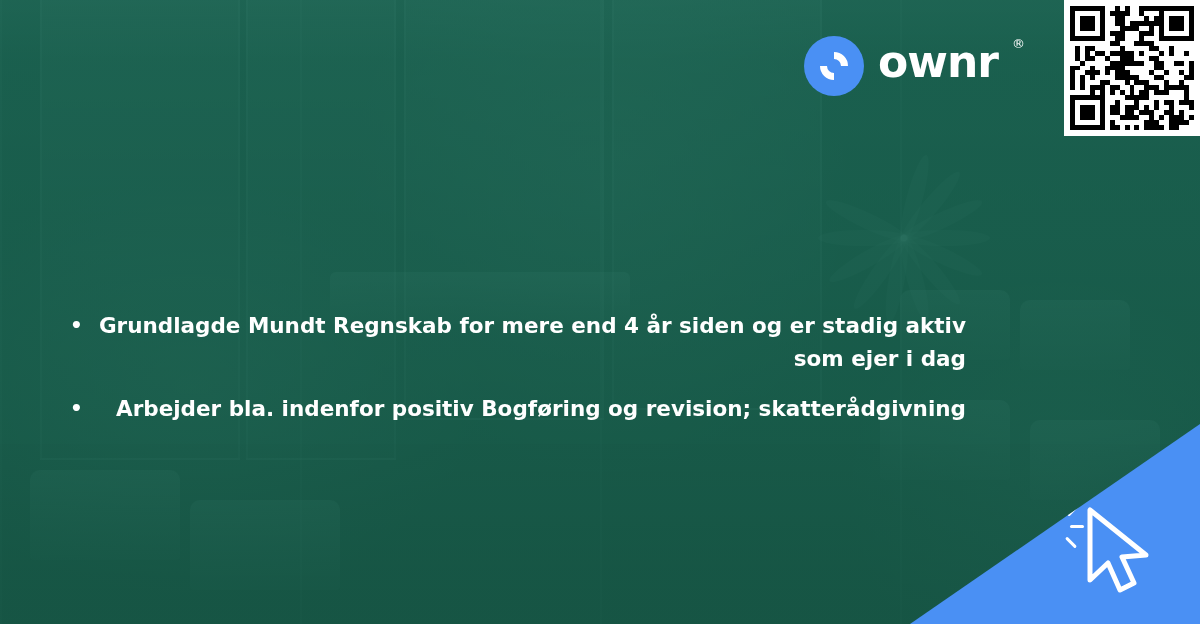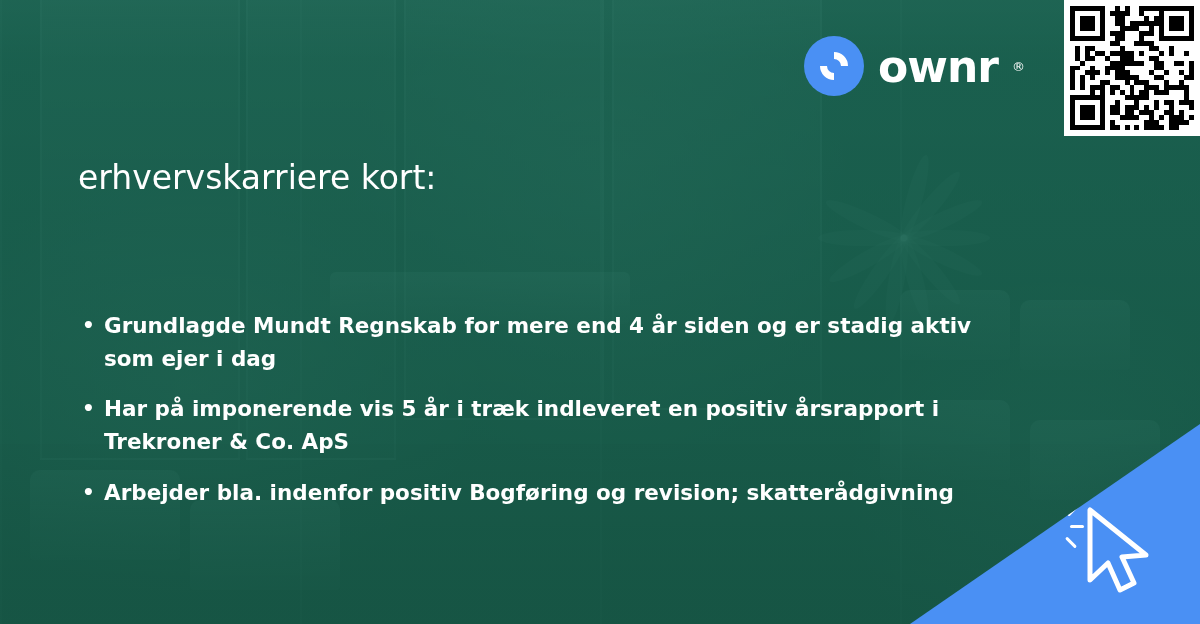--- a/index.html
+++ b/index.html
@@ -93,43 +93,44 @@
     color: #ffffff;
   }
   .heading .line1 {
     font-size: 40px; font-weight: bold; line-height: 1.25; letter-spacing: .2px;
   }
   .heading .line2 {
     font-size: 33px; font-weight: normal; line-height: 1.35; margin-top: 6px;
   }
 
   .bullets {
-    position: absolute; left: 78px; top: 310px; width: 950px;
+    position: absolute; left: 66px; top: 310px; width: 950px;
     list-style: none;
+    text-align: right;
   }
   .bullets li {
     position: relative;
     color: #ffffff;
     font-size: 21.5px;
     font-weight: bold;
     line-height: 1.52;
     padding-left: 26px;
     margin-bottom: 18px;
     max-width: 900px;
   }
   .bullets li::before {
     content: "•";
     position: absolute; left: 4px; top: 0;
     font-size: 20px;
   }
 
   
   .logo {
     position: absolute; right: 175px; top: 36px;
-    display: flex; align-items: center; gap: 14px;
+    display: flex; gap: 14px;
   }
   .logo-mark {
     width: 60px; height: 60px; border-radius: 50%;
     background: #4a90f4;
     display: flex; align-items: center; justify-content: center;
   }
   .logo-text {
     color: #ffffff; font-size: 44px; font-weight: bold; letter-spacing: -1px;
     position: relative;
   }
@@ -198,26 +199,24 @@
     <div class="chair c4"></div>
     <div class="chair c5"></div>
     <div class="chair c6"></div>
   </div>
   <div class="wash"></div>
   <div class="wash2"></div>
 
   <div class="content">
 
     <div class="heading">
-      <div class="line2">erhvervskarriere kort:</div>
     </div>
 
     <ul class="bullets">
       <li>Grundlagde Mundt Regnskab for mere end 4 år siden og er stadig aktiv som ejer i dag</li>
-      <li>Har på imponerende vis 5 år i træk indleveret en positiv årsrapport i Trekroner &amp; Co. ApS</li>
       <li>Arbejder bla. indenfor positiv Bogføring og revision; skatterådgivning</li>
     </ul>
 
     <div class="logo">
       <span class="logo-mark">
         <svg width="40" height="40" viewBox="0 0 40 40" aria-hidden="true">
           <path d="M20 6 A14 14 0 0 1 34 20 L27 20 A7 7 0 0 0 20 13 Z" fill="#ffffff"></path>
           <path d="M20 34 A14 14 0 0 1 6 20 L13 20 A7 7 0 0 0 20 27 Z" fill="#ffffff"></path>
           <circle cx="20" cy="20" r="6.2" fill="none" stroke="#ffffff" stroke-width="0"></circle>
           <path d="M6 20 a14 14 0 0 0 28 0" fill="none" stroke="#ffffff" stroke-width="0"></path>

